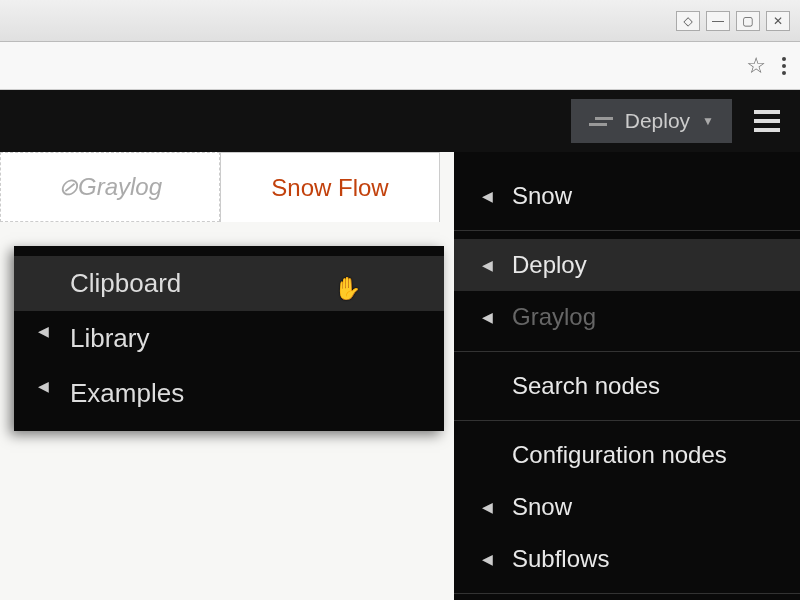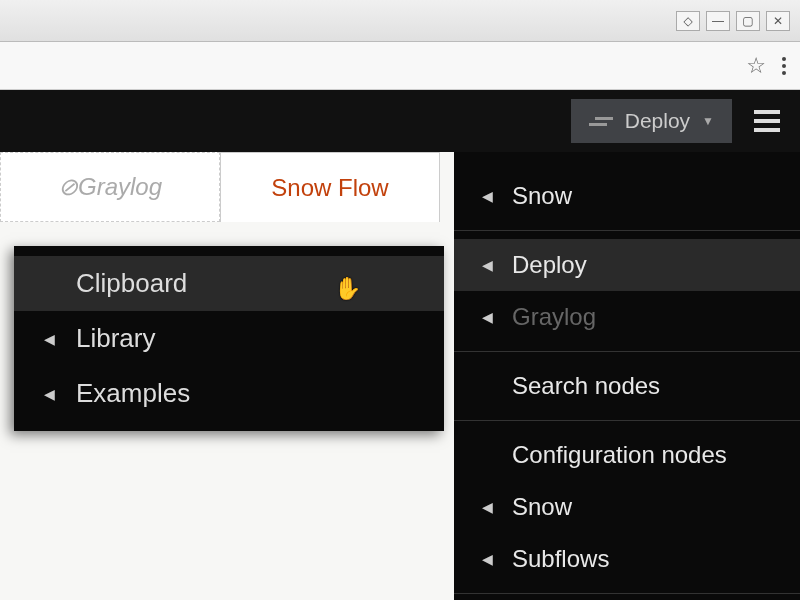--- a/index.html
+++ b/index.html
@@ -30,21 +30,21 @@
 
 .main-menu { position: absolute; top: 152px; right: 0; width: 346px; bottom: 0; background: #0a0a0a; color: #ddd; padding-top: 18px; }
 .menu-item { display: flex; align-items: center; gap: 16px; padding: 12px 28px; font-size: 24px; color: #e8e8e8; }
 .menu-item.disabled { color: #666; }
 .menu-item.hover { background: #2a2a2a; }
 .menu-arrow { font-size: 14px; width: 14px; color: #ccc; }
 .menu-arrow.empty { visibility: hidden; }
 .menu-divider { height: 1px; background: #333; margin: 8px 0; }
 
 .submenu { position: absolute; top: 246px; left: 14px; width: 430px; background: #0a0a0a; color: #ddd; padding: 10px 0; box-shadow: -4px 4px 12px rgba(0,0,0,0.5); }
-.sub-item { display: flex; align-items: center; gap: 18px; padding: 12px 30px; font-size: 26px; }
+.sub-item { display: flex; align-items: flex-start; gap: 18px; padding: 12px 24px; font-size: 26px; }
 .sub-item.hover { background: #2a2a2a; }
 .sub-arrow { font-size: 14px; width: 14px; color: #ccc; }
 .sub-arrow.empty { visibility: hidden; }
 
 .cursor-pointer { position: absolute; left: 334px; top: 276px; font-size: 22px; color: #fff; text-shadow: 0 0 2px #000; pointer-events: none; }
 </style>
 </head>
 <body>
 
 <div class="browser-chrome">

